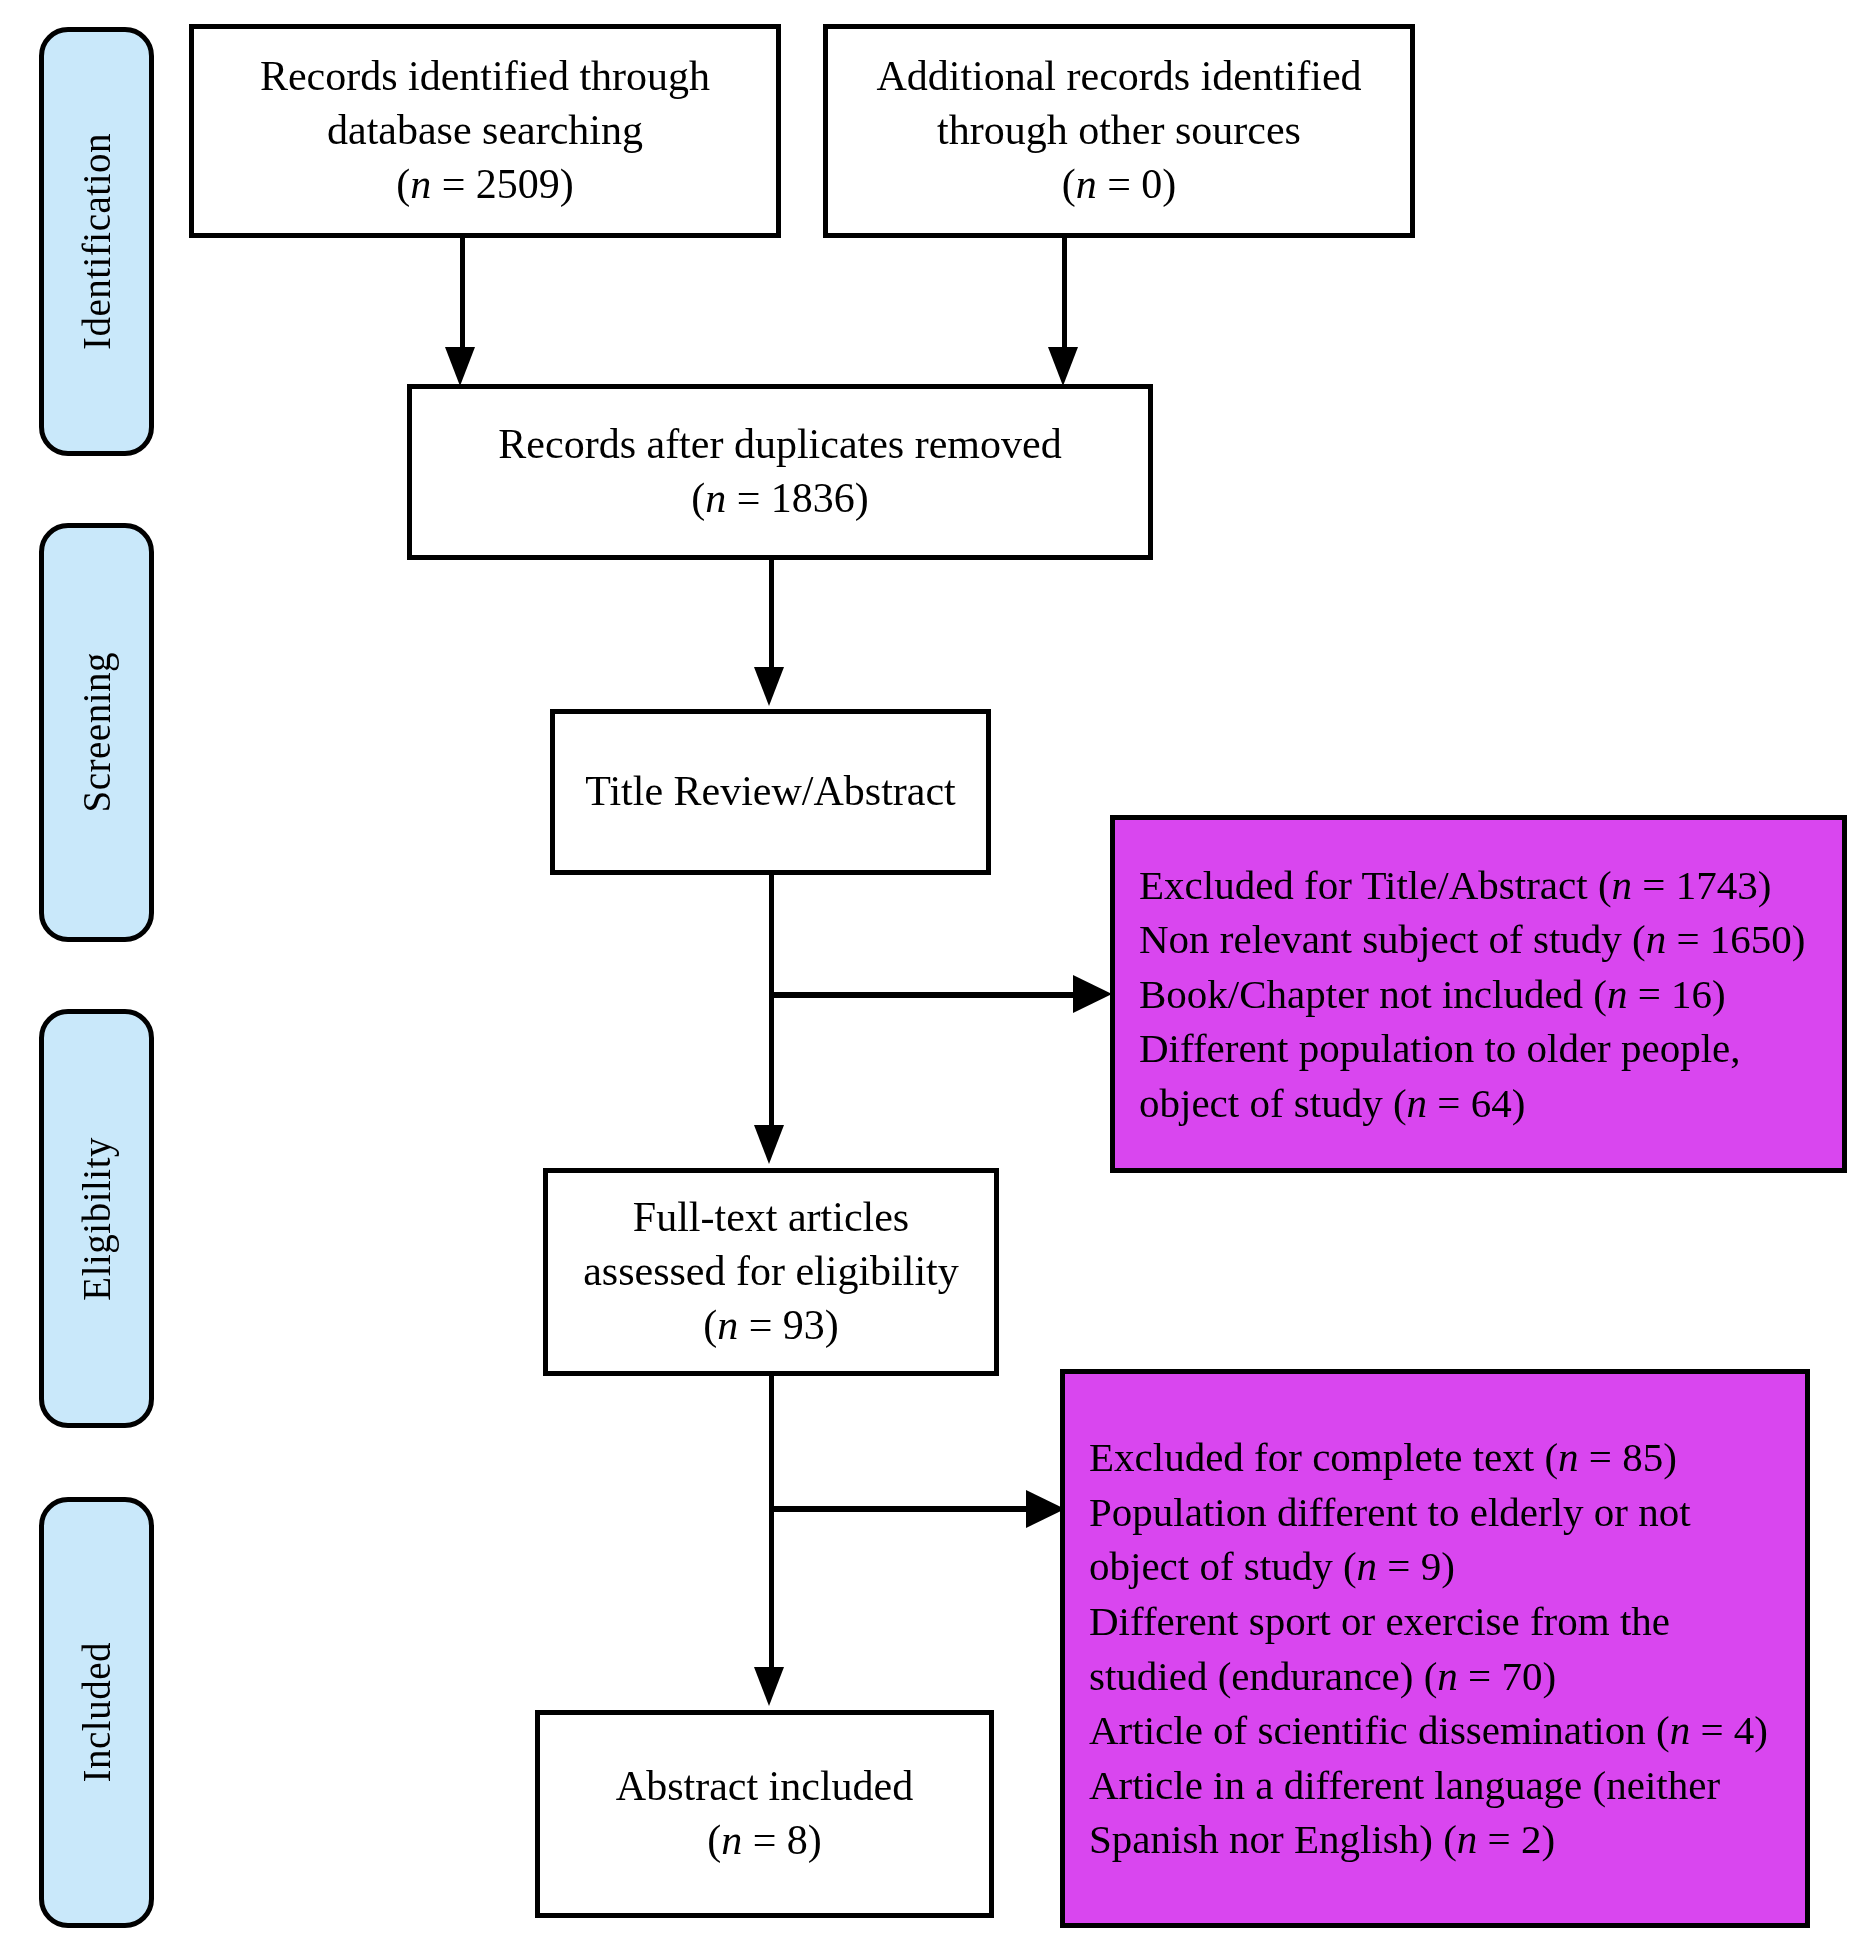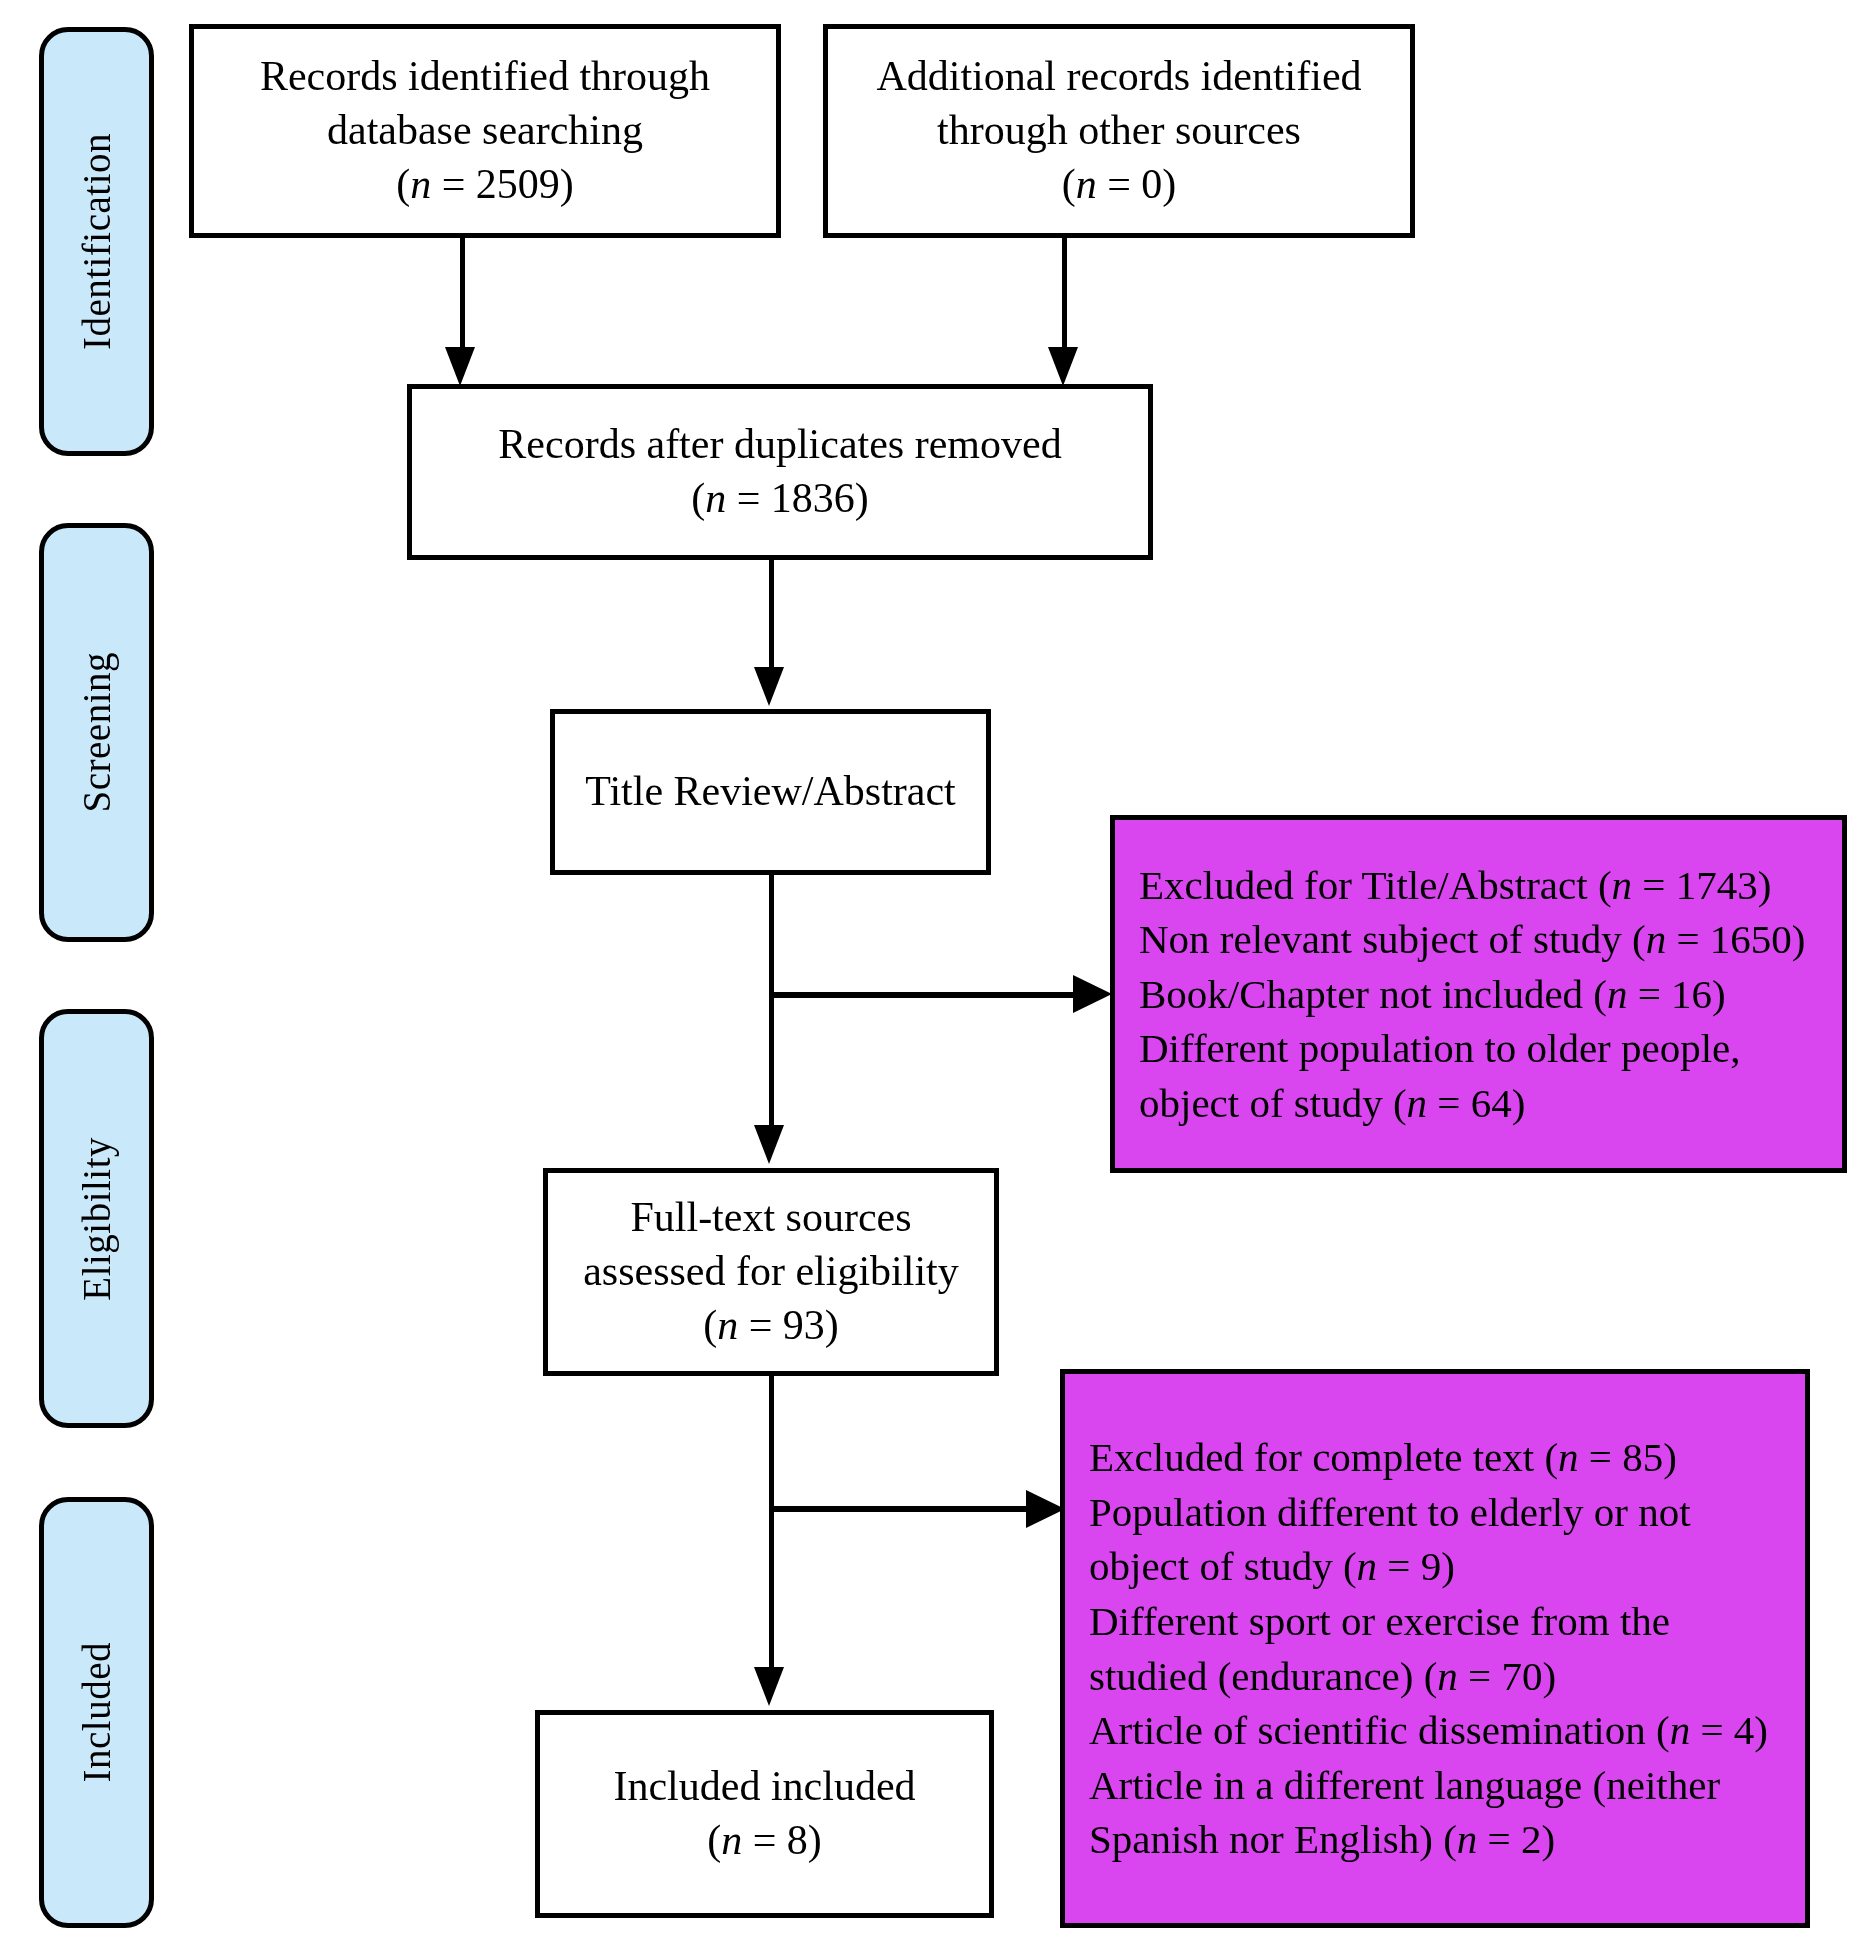--- a/index.html
+++ b/index.html
@@ -166,21 +166,21 @@
   <div class="reason-box" style="left:1110px; top:815px; width:737px; height:358px;">
     <div class="reason-list">
       <div class="reason-line">Excluded for Title/Abstract (<em class="n">n</em> = 1743)</div>
       <div class="reason-line">Non relevant subject of study (<em class="n">n</em> = 1650)</div>
       <div class="reason-line">Book/Chapter not included (<em class="n">n</em> = 16)</div>
       <div class="reason-line">Different population to older people, object of study (<em class="n">n</em> = 64)</div>
     </div>
   </div>
 
   <div class="flow-box" style="left:543px; top:1168px; width:456px; height:208px;">
-    <div class="line">Full-text sources</div>
+    <div class="line">Full-text articles</div>
     <div class="line">assessed for eligibility</div>
     <div class="line">(<em class="n">n</em> = 93)</div>
   </div>
 
   <div class="vline" style="left:769px; top:1376px; height:297px;"></div>
   <div class="arrow-down" style="left:754px; top:1667px;"></div>
 
   <div class="hline" style="left:769px; top:1506px; width:260px;"></div>
   <div class="arrow-right" style="left:1026px; top:1490px;"></div>
 
@@ -188,18 +188,18 @@
     <div class="reason-list">
       <div class="reason-line">Excluded for complete text (<em class="n">n</em> = 85)</div>
       <div class="reason-line">Population different to elderly or not object of study (<em class="n">n</em> = 9)</div>
       <div class="reason-line">Different sport or exercise from the studied (endurance) (<em class="n">n</em> = 70)</div>
       <div class="reason-line">Article of scientific dissemination (<em class="n">n</em> = 4)</div>
       <div class="reason-line">Article in a different language (neither Spanish nor English) (<em class="n">n</em> = 2)</div>
     </div>
   </div>
 
   <div class="flow-box" style="left:535px; top:1710px; width:459px; height:208px;">
-    <div class="line">Included included</div>
+    <div class="line">Abstract included</div>
     <div class="line">(<em class="n">n</em> = 8)</div>
   </div>
 
 </div>
 
 
 </body></html>

